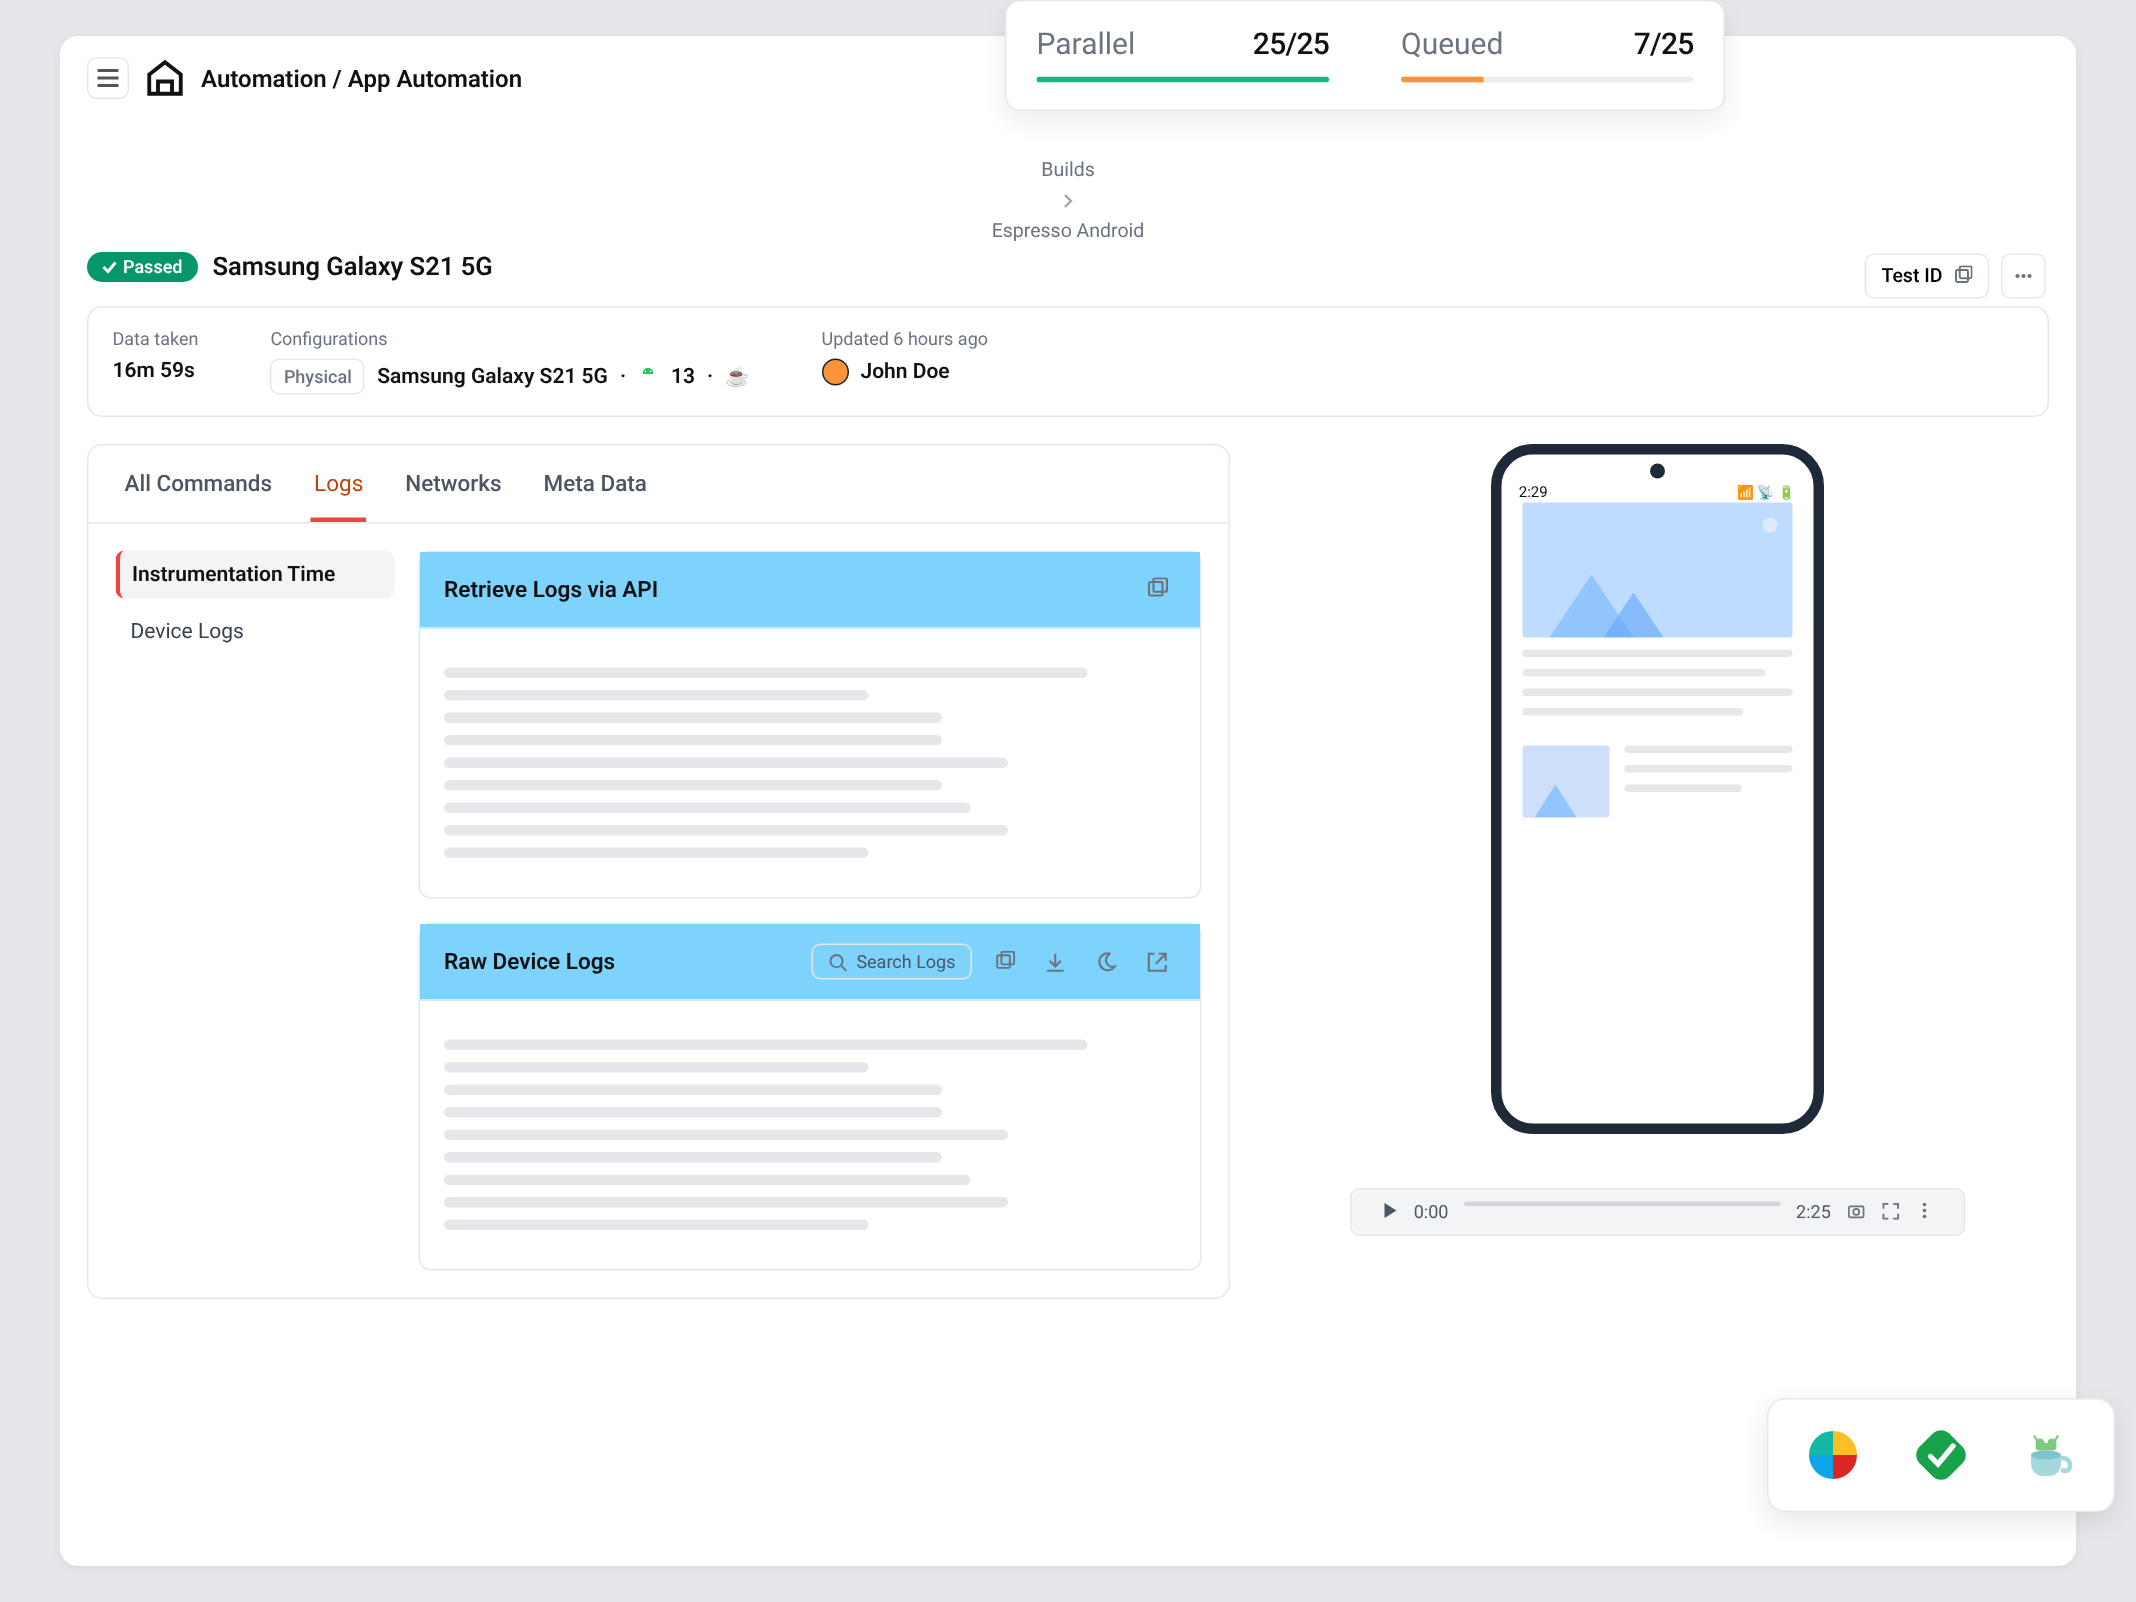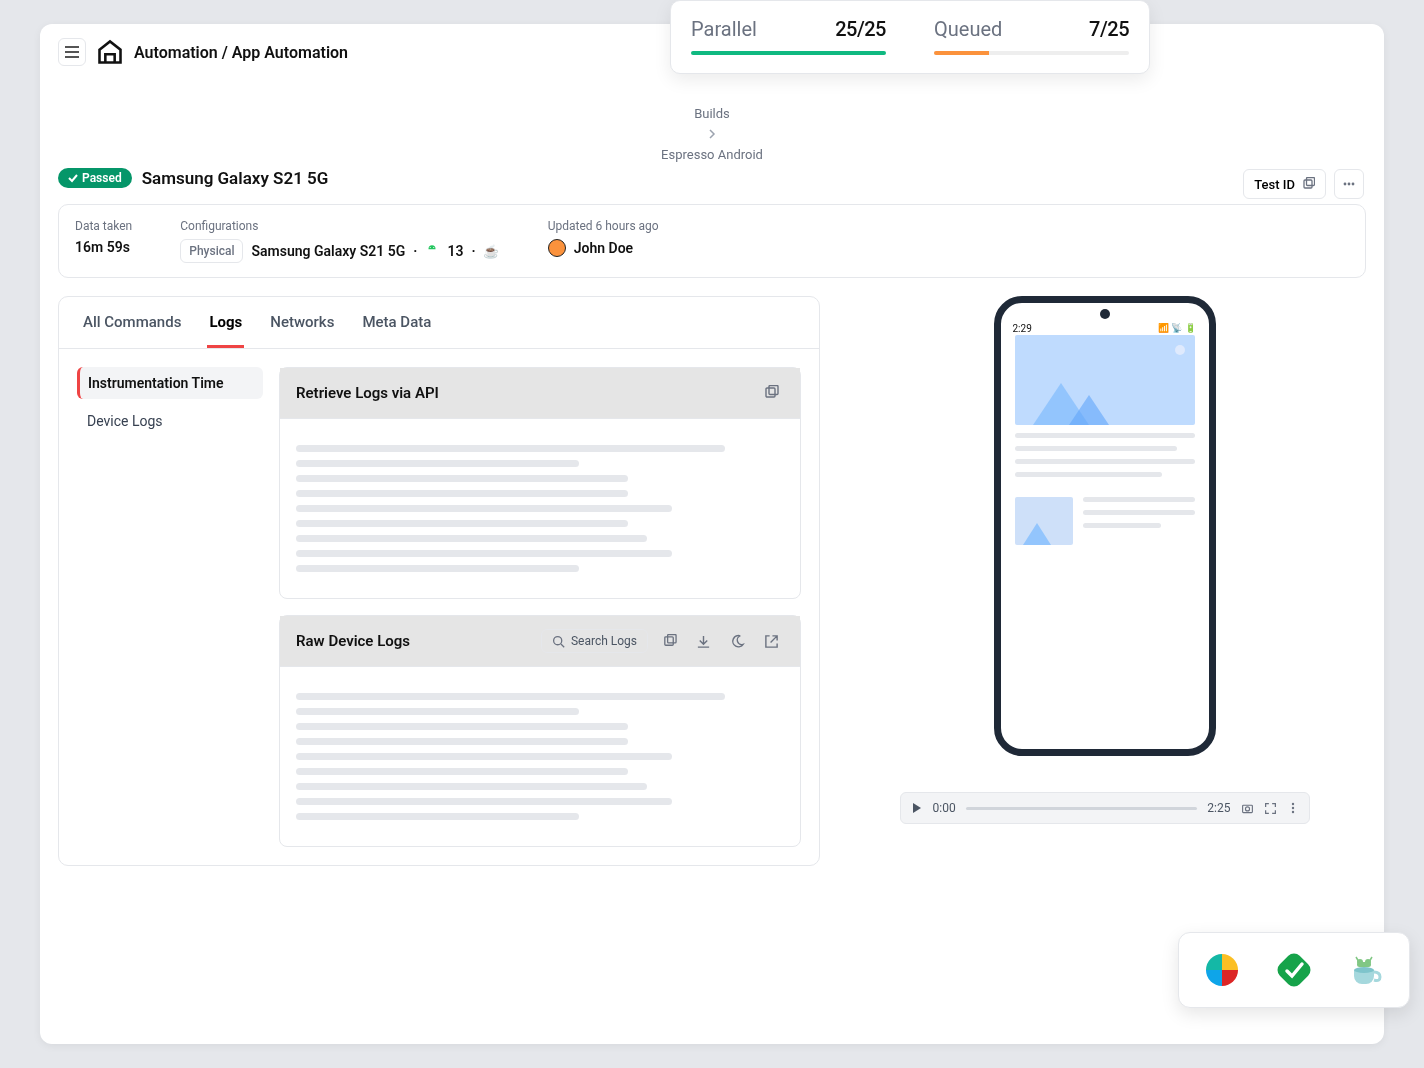--- a/index.html
+++ b/index.html
@@ -27,49 +27,49 @@
 .kebab { width:30px; height:30px; border:1px solid #e5e7eb; border-radius:6px; display:flex; align-items:center; justify-content:center; cursor:pointer; }
 .meta-box { margin-top:16px; border:1px solid #e5e7eb; border-radius:10px; padding:14px 16px; display:flex; gap:48px; }
 .meta-col .lbl { font-size:12px; color:#6b7280; }
 .meta-col .val { margin-top:6px; font-size:14px; font-weight:600; color:#111; display:flex; align-items:center; gap:8px; }
 .chip { border:1px solid #e5e7eb; border-radius:6px; font-size:12px; font-weight:500; color:#6b7280; padding:4px 8px; }
 .avatar { width:18px; height:18px; border-radius:50%; background:#fb923c; border:1px solid #222; display:inline-block; }
 .content-wrap { display:flex; gap:23px; margin-top:18px; align-items:flex-start; }
 .left-panel { flex:0 0 762px; border:1px solid #e5e7eb; border-radius:10px; }
 .tabs { display:flex; gap:24px; padding:0 22px; border-bottom:1px solid #e5e7eb; }
 .tab { padding:16px 2px 14px; font-size:15px; font-weight:500; color:#4b5563; cursor:pointer; border-bottom:3px solid transparent; }
-.tab.active { color:#000000; font-weight:700; border-bottom-color:#ef4444; }
+.tab.active { color:#c2410c; font-weight:400; border-bottom-color:#ef4444; }
 .log-body { display:flex; gap:16px; padding:18px; }
 .side-nav { flex:0 0 186px; }
 .side-item { padding:8px 10px; font-size:14px; border-radius:6px; cursor:pointer; margin-bottom:6px; color:#374151; }
 .side-item.active { background:#f3f4f6; font-weight:600; color:#111; border-left:3px solid #ef4444; padding-left:8px; }
 .log-cards { flex:1; display:flex; flex-direction:column; gap:16px; }
 .card { border:1px solid #e5e7eb; border-radius:8px; }
-.card-hd { padding:12px 16px; display:flex; align-items:center; gap:8px; background:#e5e5e5; border-bottom:1px solid #e5e7eb; }
+.card-hd { padding:12px 16px; display:flex; align-items:center; gap:8px; background:#7dd3fc; border-bottom:1px solid #e5e7eb; }
 .card-hd .ct { font-weight:600; font-size:15px; color:#111; flex:1; }
 .icon-btn { width:26px; height:26px; display:flex; align-items:center; justify-content:center; cursor:pointer; color:#6b7280; }
 .search-box { border:1px solid #e5e7eb; border-radius:6px; padding:4px 10px; display:flex; align-items:center; gap:6px; font-size:12px; color:#4b5563; }
 .card-bd { padding:18px 16px; }
 .skel { height:7px; background:#e5e7eb; border-radius:4px; margin:8px 0; }
 .w60{width:88%}.w55{width:58%}.w70{width:68%}.w75{width:77%}.w40{width:72%}
 .phone-wrap { flex:1; display:flex; flex-direction:column; align-items:center; }
 .phone { width:222px; height:460px; background:#fff; border:7px solid #1f2937; border-radius:28px; position:relative; overflow:hidden; }
 .notch { position:absolute; top:6px; left:50%; transform:translateX(-50%); width:10px; height:10px; background:#1f2937; border-radius:50%; }
 .sbar { position:absolute; top:20px; left:12px; right:12px; display:flex; justify-content:space-between; font-size:10px; color:#111; }
 .screen { padding:32px 14px 14px; }
 .blueblock { background:#bfdbfe; height:90px; border-radius:2px; position:relative; overflow:hidden; }
 .blueblock::before { content:""; position:absolute; bottom:0; left:18px; width:0; height:0; border-left:28px solid transparent; border-right:28px solid transparent; border-bottom:42px solid #93c5fd; }
 .blueblock::after { content:""; position:absolute; bottom:0; left:54px; width:0; height:0; border-left:20px solid transparent; border-right:20px solid transparent; border-bottom:30px solid #60a5fa; opacity:.6; }
 .moon { position:absolute; top:10px; right:10px; width:10px; height:10px; background:#dfeafd; border-radius:50%; }
 .phline { height:5px; background:#e5e7eb; margin:8px 0; border-radius:3px; }
 .small-row { display:flex; gap:10px; margin-top:20px; }
 .small-block { width:58px; height:48px; background:#cee0f9; border-radius:2px; position:relative; overflow:hidden; }
 .small-block::before{content:"";position:absolute;bottom:0;left:8px;width:0;height:0;border-left:14px solid transparent;border-right:14px solid transparent;border-bottom:22px solid #93c5fd;}
 .small-lines { flex:1; }
-.video-strip { width:410px; margin-top:36px; background:#f3f4f6; border:1px solid #e5e7eb; border-radius:6px; padding:8px 10px; display:flex; align-items:center; gap:10px; font-size:12px; color:#4b5563; }
+.video-strip { width:410px; margin-top:36px; background:#f3f4f6; border:1px solid #e5e7eb; border-radius:6px; padding:8px 20px; display:flex; gap:10px; font-size:12px; color:#4b5563; }
 .dot-track { flex:1; height:3px; background:#d1d5db; border-radius:2px; }
 .platforms { position:absolute; right:14px; bottom:60px; background:#fff; border:1px solid #e5e7eb; border-radius:12px; box-shadow:0 6px 18px rgba(0,0,0,.1); padding:16px 22px; display:flex; gap:30px; align-items:center; z-index:6; }
 .plat-icon { width:42px; height:42px; display:flex; align-items:center; justify-content:center; }
 </style>
 </head>
 <body>
 
 <div class="page">
   <div class="topbar">
     <div class="hamburger">

